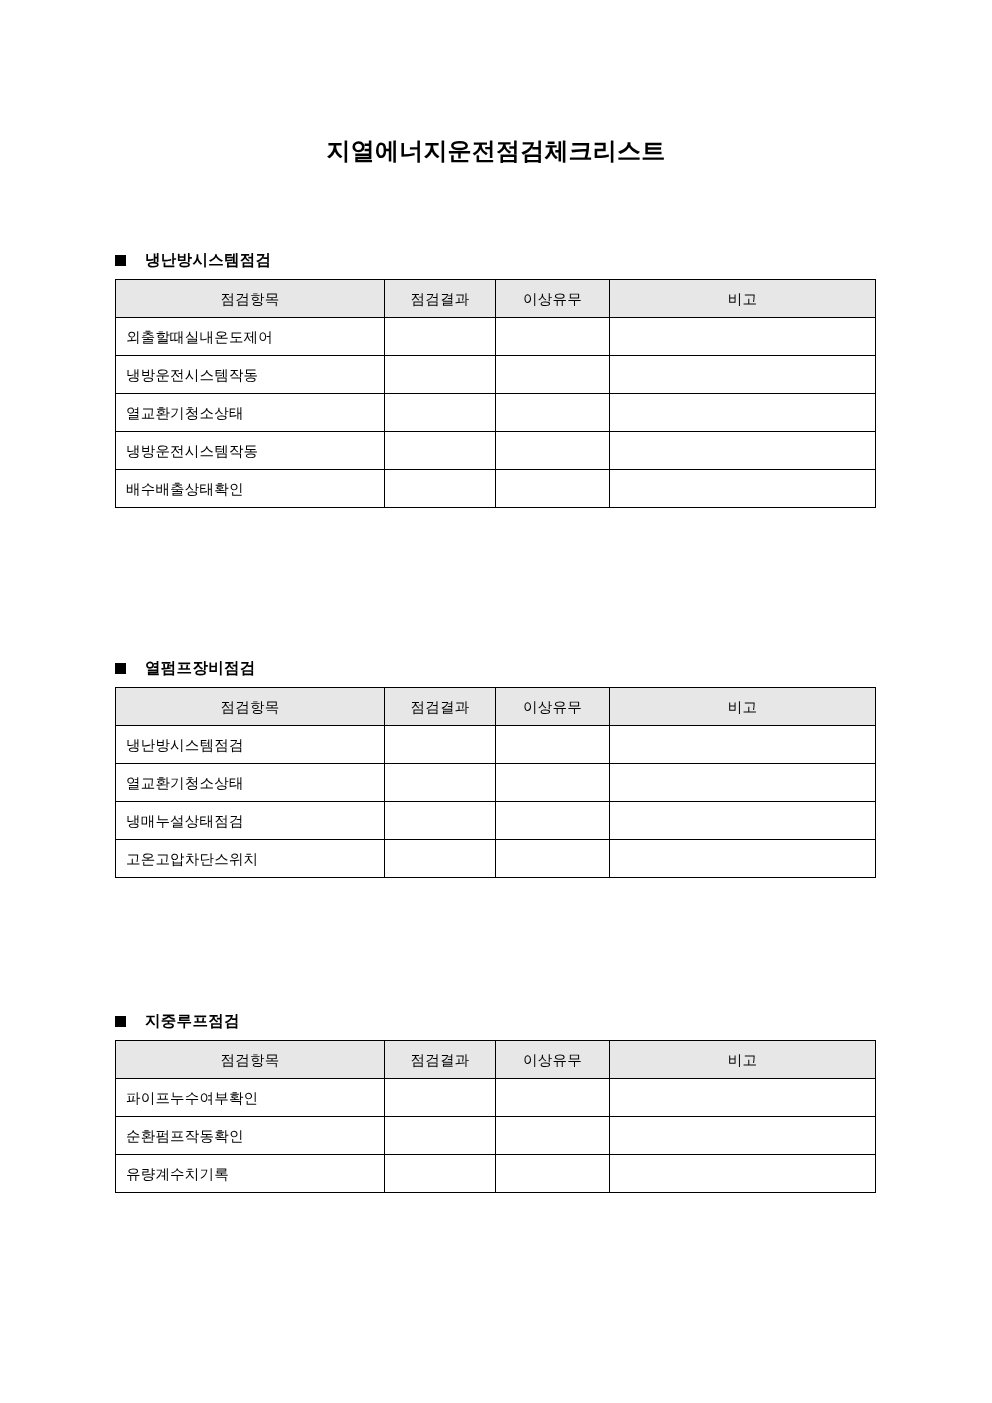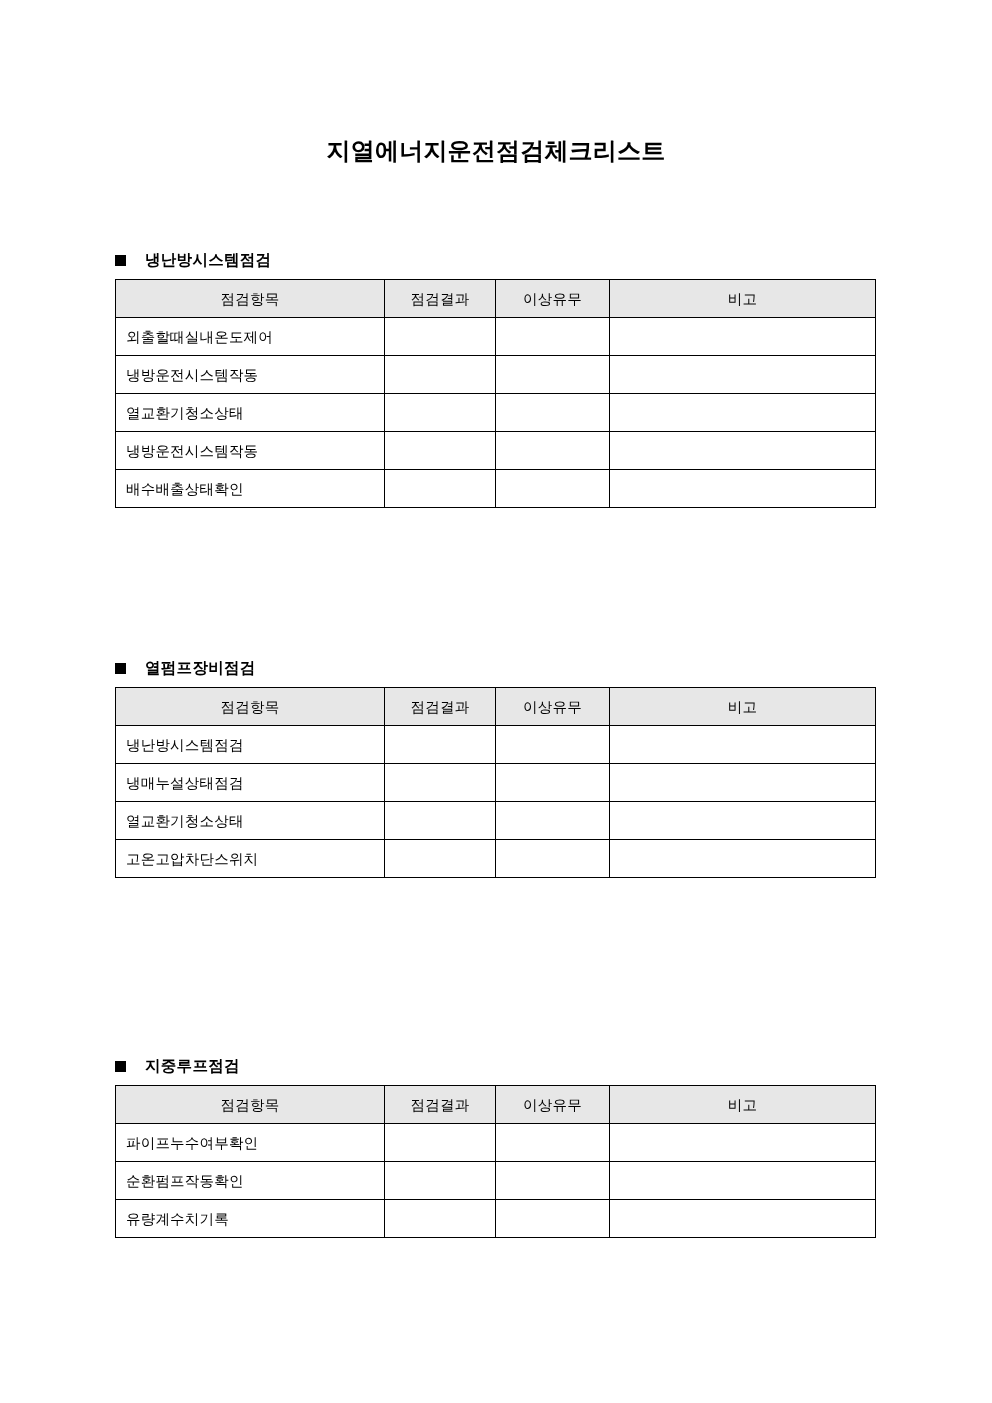--- a/index.html
+++ b/index.html
@@ -101,21 +101,21 @@
     letter-spacing: 0.2px;
     margin-top: 12px;
   }
   table.checklist tbody td.blank-cell {
     text-align: center;
   }
 
   
   #section-0 { top: 250px; }
   #section-1 { top: 658px; }
-  #section-2 { top: 1056px; }
+  #section-2 { top: 1011px; }
 </style>
 </head>
 <body>
 
 <div class="page">
 
   <h1 class="doc-title">지열에너지운전점검체크리스트</h1>
 
   <div class="section" id="section-0">
     <div class="section-heading">
@@ -193,27 +193,27 @@
         </tr>
       </thead>
       <tbody>
         <tr>
           <td class="item-cell">냉난방시스템점검</td>
           <td class="blank-cell"></td>
           <td class="blank-cell"></td>
           <td class="blank-cell"></td>
         </tr>
         <tr>
+          <td class="item-cell">열교환기청소상태</td>
+          <td class="blank-cell"></td>
+          <td class="blank-cell"></td>
+          <td class="blank-cell"></td>
+        </tr>
+        <tr>
           <td class="item-cell">냉매누설상태점검</td>
-          <td class="blank-cell"></td>
-          <td class="blank-cell"></td>
-          <td class="blank-cell"></td>
-        </tr>
-        <tr>
-          <td class="item-cell">열교환기청소상태</td>
           <td class="blank-cell"></td>
           <td class="blank-cell"></td>
           <td class="blank-cell"></td>
         </tr>
         <tr>
           <td class="item-cell">고온고압차단스위치</td>
           <td class="blank-cell"></td>
           <td class="blank-cell"></td>
           <td class="blank-cell"></td>
         </tr>

